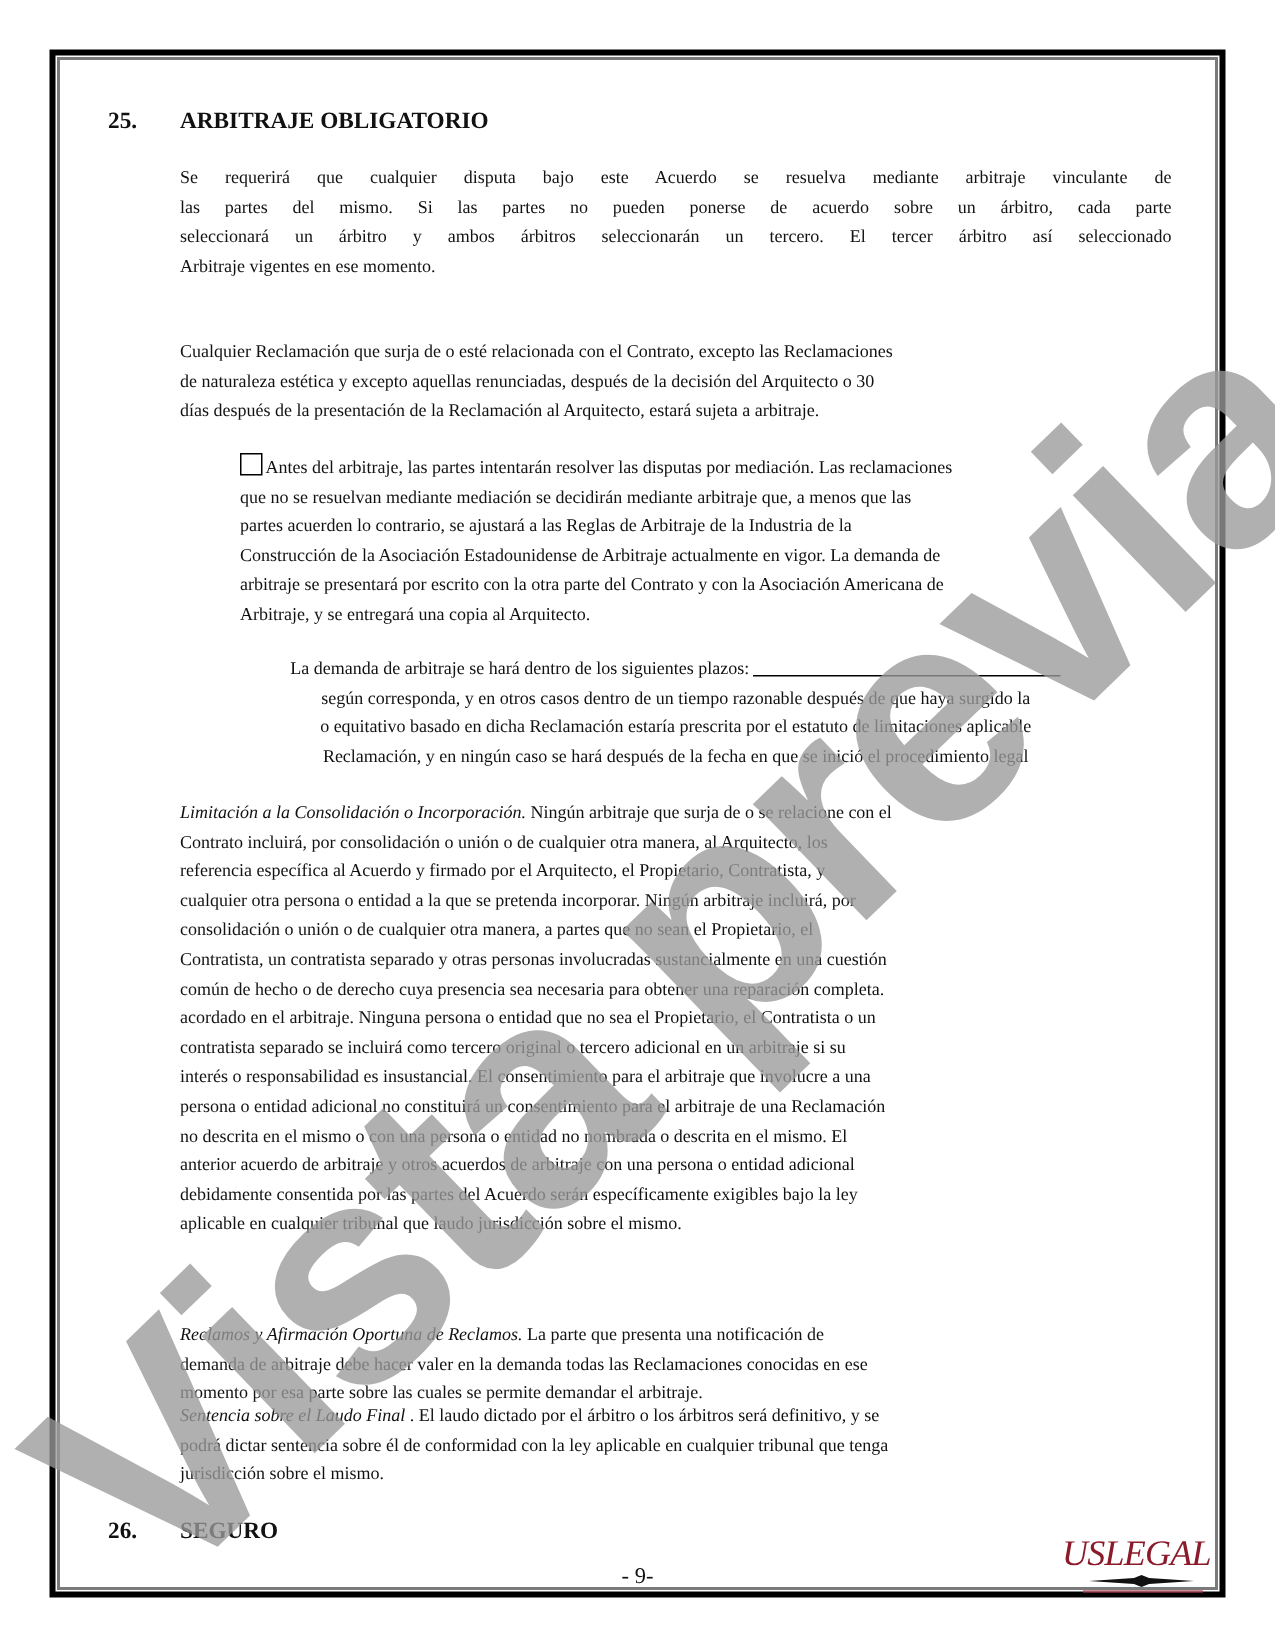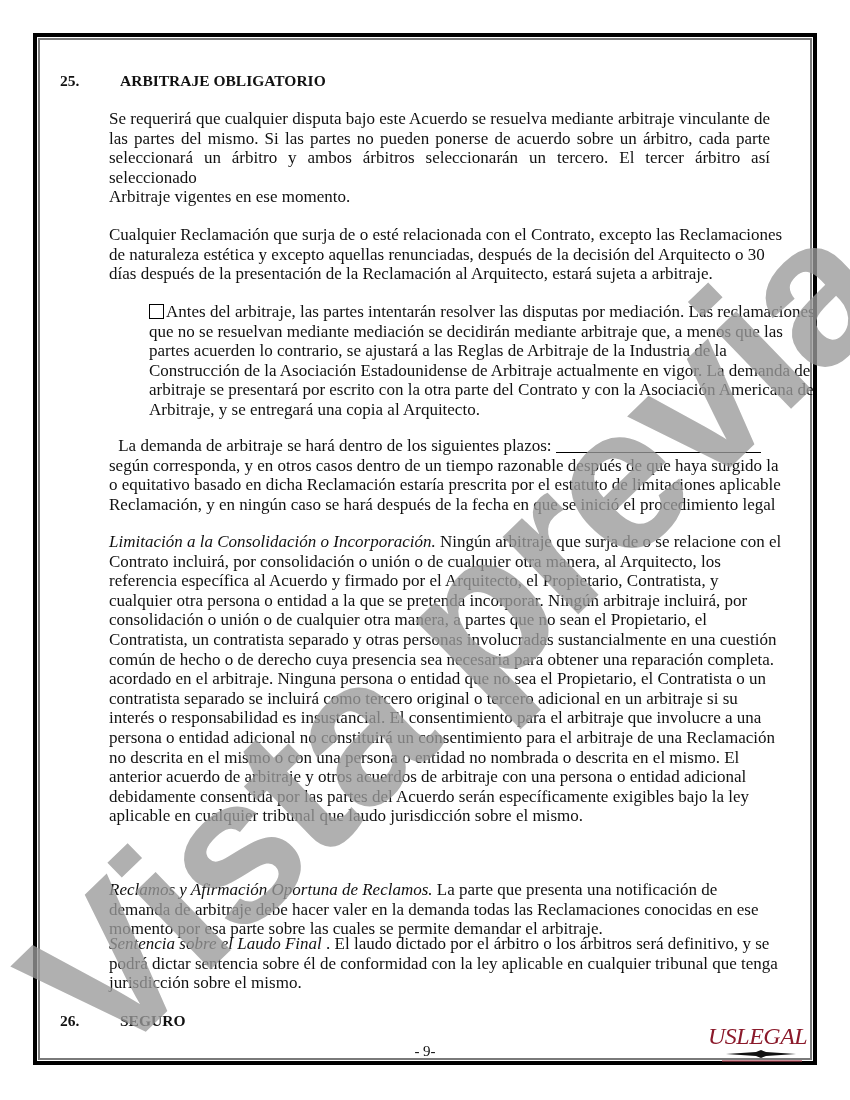--- a/index.html
+++ b/index.html
@@ -4,23 +4,23 @@
 <style>
   html, body { margin:0; padding:0; background:#ffffff; }
   body { width:850px; height:1100px; position:relative; overflow:hidden;
          font-family:"Liberation Serif", "DejaVu Serif", serif; color:#111; }
   .frame-outer { position:absolute; left:33px; top:33px; width:784px; height:1032px;
                  border:4px solid #000; box-sizing:border-box; }
   .frame-inner { position:absolute; left:38px; top:38px; width:774px; height:1022px;
                  border:2px solid #7a7a7a; box-sizing:border-box; }
   .page { position:absolute; left:0; top:0; width:850px; height:1100px; }
   .heading { position:absolute; font-weight:bold; font-size:15.5px; }
-  .sec-num { left:60px; }
+  .sec-num { left:72px; }
   .sec-title { left:120px; }
-  .block { position:absolute; left:109px; width:661px; font-size:17px; line-height:19.6px; }
+  .block { position:absolute; left:120px; width:661px; font-size:12px; line-height:19.6px; }
   .line { display:block; white-space:nowrap; }
   .jline { display:block; text-align:justify; text-align-last:justify; white-space:normal; }
   i { font-style:italic; }
   .checkbox { display:inline-block; width:15px; height:15px; border:1.5px solid #000;
               vertical-align:-2px; margin-right:2px; box-sizing:border-box; background:#fff; }
   .blank { display:inline-block; width:205px; border-bottom:1px solid #000; height:14px; vertical-align:-2px; }
   .page-number { position:absolute; top:1043px; left:0; width:850px; text-align:center; font-size:15px; }
   .logo { position:absolute; left:708px; top:1024px; width:115px; height:40px;font-style:italic; }
   .logo-text { font-family:"Liberation Serif", serif; font-size:24px; color:#8b1a2b; letter-spacing:-0.5px; line-height:24px; }
   .logo-wings { position:absolute; left:18px; top:26px; width:70px; height:8px; }

